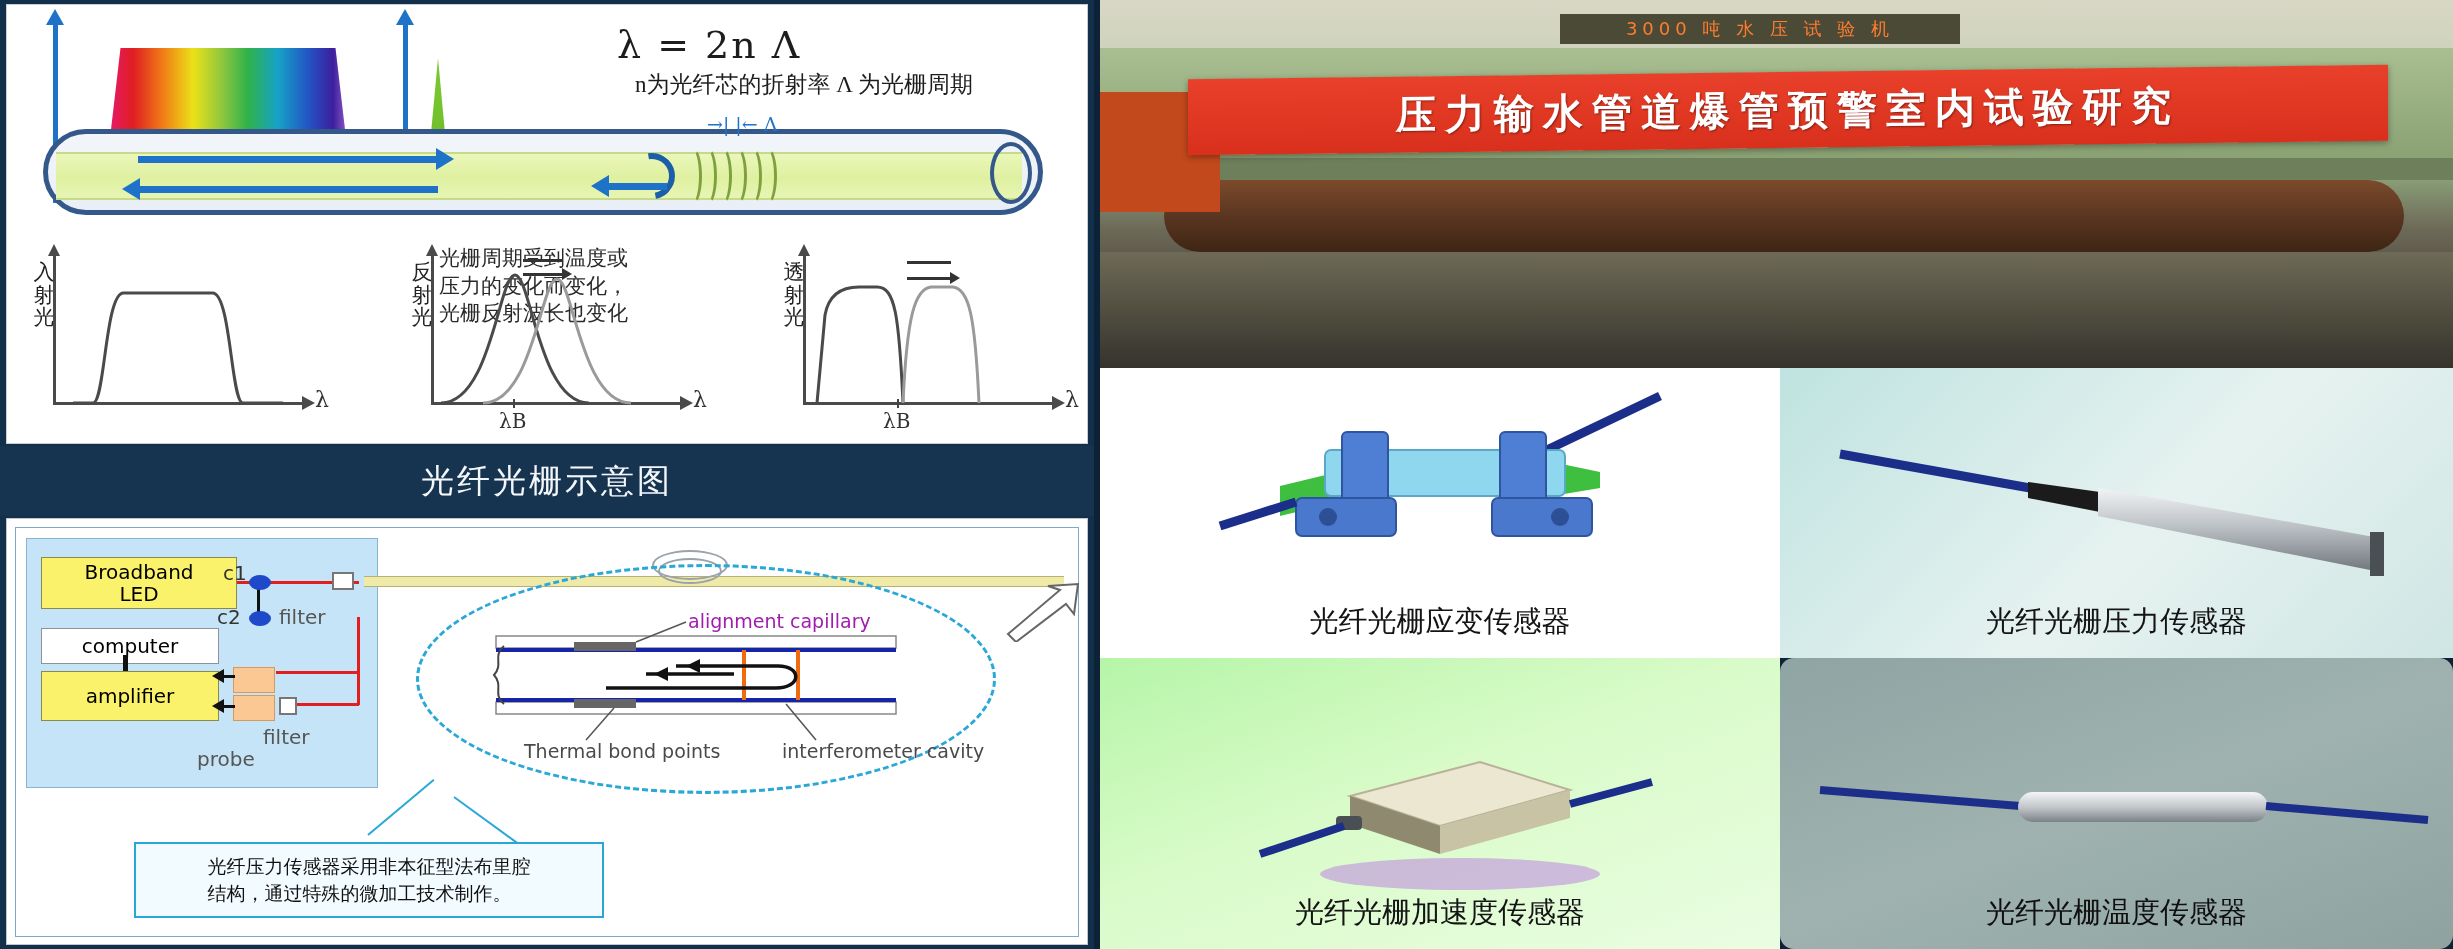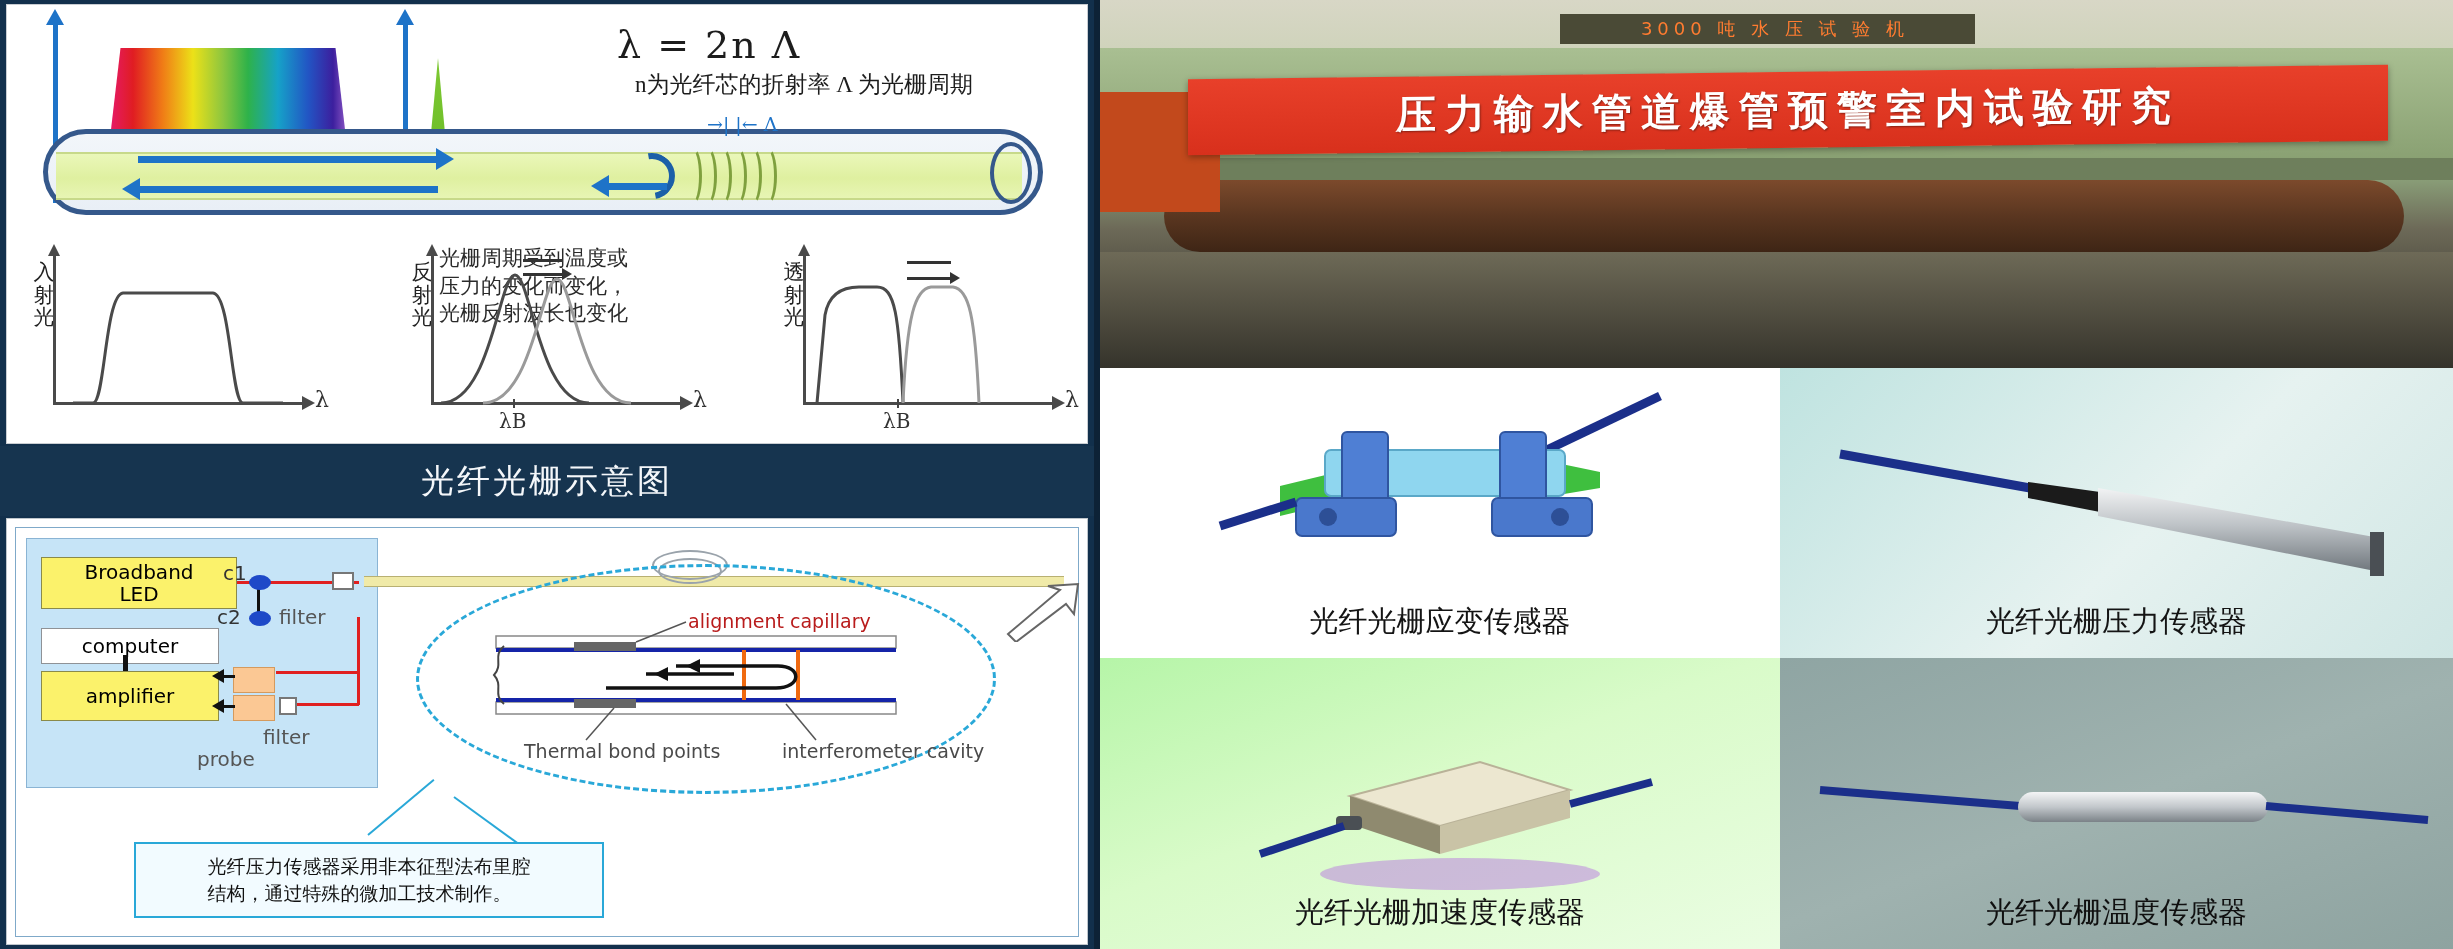--- a/index.html
+++ b/index.html
@@ -81,32 +81,32 @@
   .sqmark{position:absolute;background:#fff;border:2px solid #777;}
   .ellipse-zoom{position:absolute;left:400px;top:36px;width:580px;height:230px;border:3px dashed #29a8d8;border-radius:50%;box-sizing:border-box;}
   .leader{position:absolute;background:#29a8d8;height:2px;transform-origin:left center;}
   .callout{position:absolute;left:118px;top:314px;width:470px;height:76px;background:#f2fbff;border:2px solid #29a8d8;box-sizing:border-box;display:flex;align-items:center;justify-content:center;}
   .callout span{font-size:19px;line-height:1.4;color:#111;white-space:pre-line;text-align:left;font-family:"DejaVu Sans",sans-serif;}
 
   
   .right-col{position:absolute;left:1100px;top:0;width:1353px;height:949px;}
 
   .photo-press{position:absolute;left:0;top:0;width:1353px;height:368px;overflow:hidden;background:#8d9e72;}
-  .sign3000{position:absolute;left:460px;top:14px;width:400px;height:30px;background:#4a4a36;display:flex;align-items:center;justify-content:center;padding-left:15px;}
+  .sign3000{position:absolute;left:460px;top:14px;width:400px;height:30px;background:#4a4a36;display:flex;align-items:center;justify-content:center;}
   .sign3000 span{color:#ff7c30;font-size:18px;letter-spacing:5px;font-family:"DejaVu Sans",sans-serif;}
   .redbanner{position:absolute;left:88px;top:72px;width:1200px;height:76px;background:linear-gradient(180deg,#e8402a 0%,#d8301c 100%);display:flex;align-items:center;justify-content:center;transform:skewY(-0.7deg);box-shadow:0 2px 6px rgba(0,0,0,.35);}
   .redbanner span{color:#fff;font-size:40px;letter-spacing:9px;font-weight:bold;font-family:"DejaVu Sans",sans-serif;text-shadow:1px 1px 2px rgba(0,0,0,.4);}
 
   .quad{position:absolute;left:0;top:368px;width:1353px;height:581px;}
   .cell{position:absolute;overflow:hidden;}
   .cell .cap{position:absolute;left:0;bottom:16px;width:100%;text-align:center;font-size:29px;color:#141414;font-family:"DejaVu Sans",sans-serif;}
   .c-strain{left:0;top:0;width:680px;height:290px;background:#ffffff;}
   .c-press{left:680px;top:0;width:673px;height:290px;background:linear-gradient(135deg,#bfe3e0 0%,#e6f2f0 55%,#cfe6e4 100%);}
   .c-accel{left:0;top:290px;width:680px;height:291px;background:linear-gradient(160deg,#b6f5a8 0%,#d9fbc9 45%,#eafde2 100%);}
-  .c-temp{left:680px;top:290px;width:673px;height:291px;background:linear-gradient(160deg,#8fa5a3 0%,#9fb2af 50%,#8ea3a0 100%);}
+  .c-temp{left:680px;top:290px;width:673px;height:291px;background:linear-gradient(160deg,#8fa5a3 0%,#9fb2af 50%,#8ea3a0 100%);border-radius:14px;}
   .c-temp .cap{color:#101010;}
 </style>
 </head>
 <body>
 
 <div class="page">
 
   <div class="left-col">
 
     <div class="fbg-panel">
@@ -254,21 +254,21 @@
           <line x1="312" y1="34" x2="312" y2="84" stroke="#f06a10" stroke-width="4"></line>
           <path d="M120,72 L290,72 C316,72 316,50 292,50 L190,50" fill="none" stroke="#111" stroke-width="3.5"></path>
           <path d="M200,50 l14,-7 l0,14 z" fill="#111"></path>
           <path d="M248,58 L160,58" stroke="#111" stroke-width="3.5" fill="none"></path>
           <path d="M168,58 l14,-7 l0,14 z" fill="#111"></path>
           <path d="M18,30 C6,40 18,48 8,59 C18,70 6,78 18,88" fill="none" stroke="#444" stroke-width="2"></path>
           <line x1="150" y1="26" x2="200" y2="6" stroke="#555" stroke-width="1.5"></line>
           <line x1="128" y1="92" x2="100" y2="124" stroke="#555" stroke-width="1.5"></line>
           <line x1="300" y1="88" x2="330" y2="124" stroke="#555" stroke-width="1.5"></line>
         </svg>
-        <div class="lbl" style="left:672px;top:82px;font-size:19px;color:#b91c1c;">alignment capillary</div>
+        <div class="lbl" style="left:672px;top:82px;font-size:19px;color:#a21caf;">alignment capillary</div>
         <div class="lbl" style="left:508px;top:212px;font-size:19px;color:#4a4a4a;">Thermal  bond points</div>
         <div class="lbl" style="left:766px;top:212px;font-size:19px;color:#4a4a4a;">interferometer cavity</div>
 
         <div class="leader" style="left:352px;top:306px;width:86px;transform:rotate(-40deg);"></div>
         <div class="leader" style="left:438px;top:268px;width:84px;transform:rotate(36deg);"></div>
 
         <div class="callout">
           <span>光纤压力传感器采用非本征型法布里腔
 结构，通过特殊的微加工技术制作。</span>
         </div>

